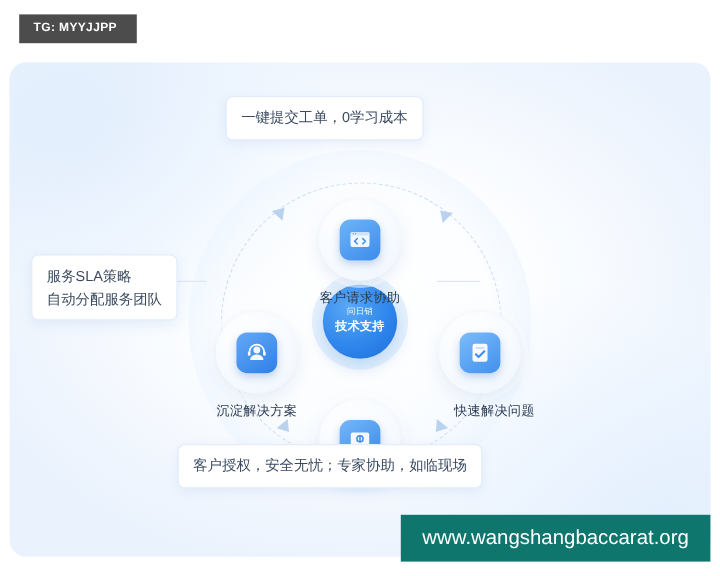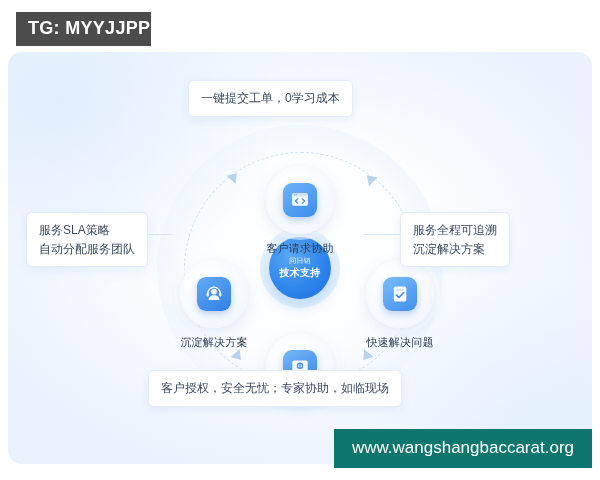--- a/index.html
+++ b/index.html
@@ -15,24 +15,24 @@
     overflow: hidden;
   }
 
   
   .tg-tag {
     position: absolute;
     left: 16px;
     top: 12px;
     background: #4c4c4c;
     color: #ffffff;
-    font-size: 18px;
+    font-size: 10px;
     font-weight: bold;
     letter-spacing: 0.3px;
-    padding: 6px 1px 7px 12px;
+    padding: 6px 17px 7px 12px;
     z-index: 40;
     white-space: nowrap;
   }
 
   
   .site-tag {
     position: absolute;
     right: 8px;
     bottom: 12px;
     background: #0f766e;
@@ -182,21 +182,21 @@
   }
 
   
   .node.n-top    { left: 258px; top: 114px; }
   .lbl.n-top     { left: 258px; top: 189px; width: 68px; text-align: center; }
 
   .node.n-left   { left: 172px; top: 208px; }
   .lbl.n-left    { left: 155px; top: 283px; width: 102px; text-align: center; }
 
   .node.n-right  { left: 358px; top: 208px; }
-  .lbl.n-right   { left: 341px; top: 283px; width: 102px; text-align: center; }
+  .lbl.n-right   { left: 353px; top: 283px; width: 102px; text-align: center; }
 
   .node.n-bottom { left: 258px; top: 281px; }
   .lbl.n-bottom  { left: 247px; top: 356px; width: 90px; text-align: center; }
 
   
   .callout {
     position: absolute;
     background: #ffffff;
     border: 1px solid #e3ecf8;
     border-radius: 6px;
@@ -303,24 +303,20 @@
 
   <div class="callout c-top">
     <div>一键提交工单，0学习成本</div>
   </div>
 
   <div class="callout c-left">
     <div>服务SLA策略</div>
     <div>自动分配服务团队</div>
   </div>
 
-  <div class="callout c-right">
-    <div>服务全程可追溯</div>
-    <div>沉淀解决方案</div>
-  </div>
 
   <div class="callout c-bottom">
     <div>客户授权，安全无忧；专家协助，如临现场</div>
   </div>
 
 </div>
 
 <div class="site-tag">www.wangshangbaccarat.org</div>
 
 </body></html>

